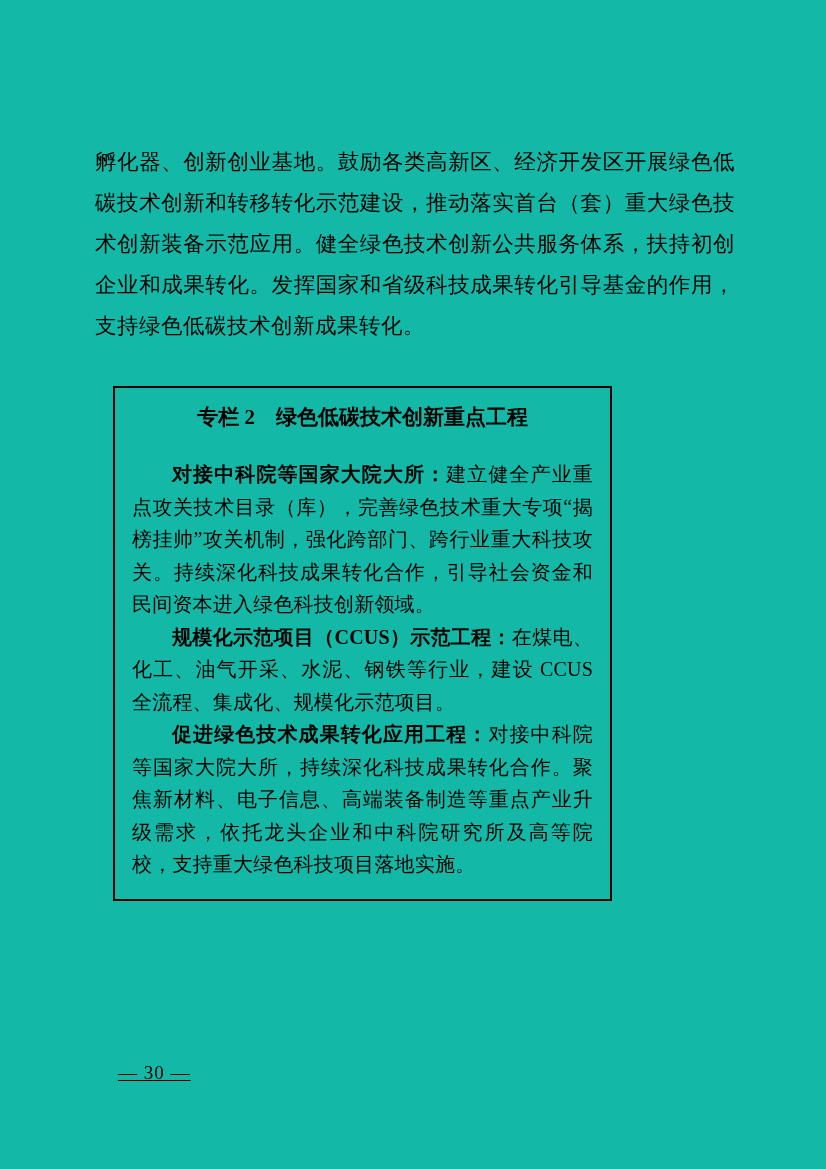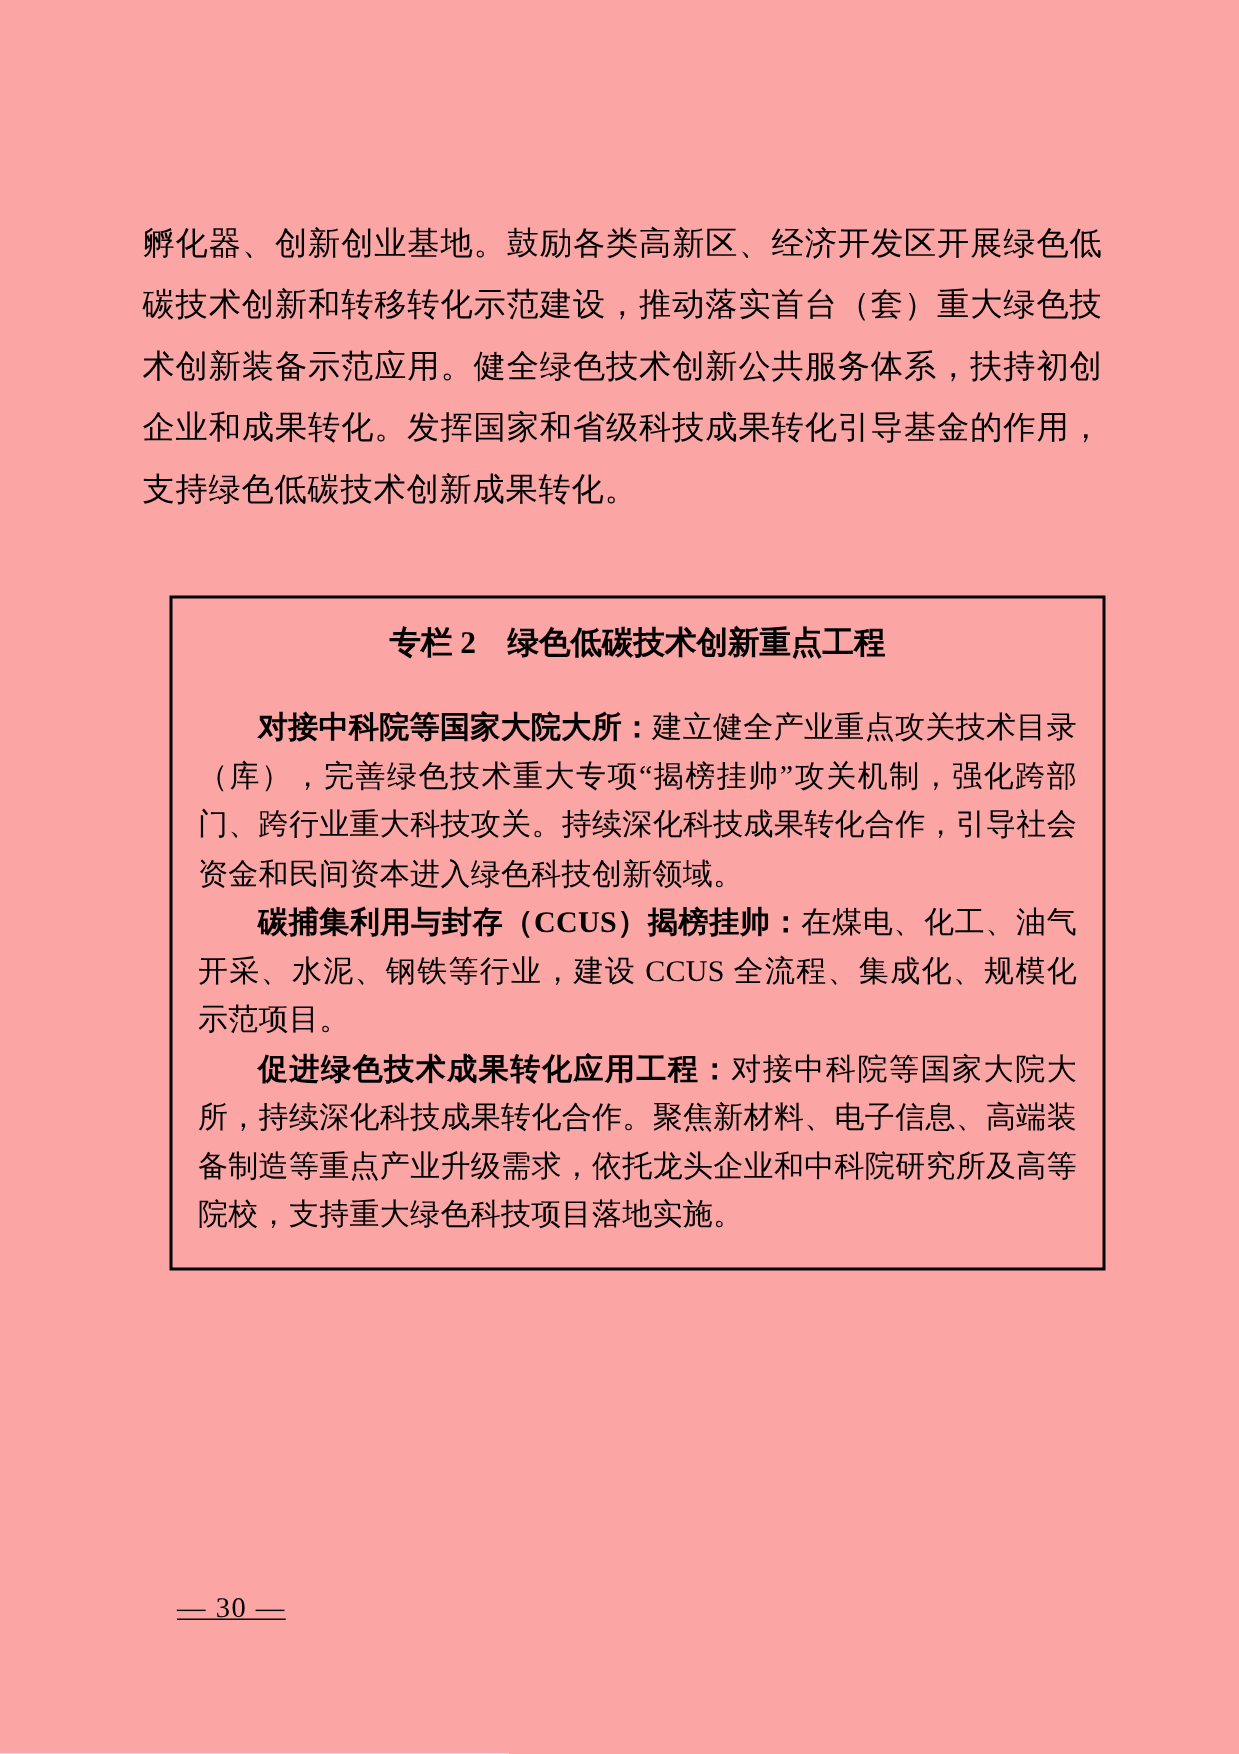--- a/index.html
+++ b/index.html
@@ -4,44 +4,43 @@
 <style>
   html, body {
     margin: 0;
     padding: 0;
     background: #ffffff;
   }
   .page {
     position: relative;
     width: 826px;
     height: 1169px;
-    background: #fca5a5;
+    background: #14b8a6;
     color: #000000;
     font-family: "Liberation Serif", "DejaVu Serif", serif;
     overflow: hidden;
   }
   .body-text {
     position: absolute;
     top: 142px;
     left: 95px;
     width: 640px;
     font-size: 21.5px;
     line-height: 41px;
     text-align: justify;
     letter-spacing: 0.5px;
   }
   .feature-box {
     position: absolute;
     top: 386px;
     left: 113px;
-    width: 624px;
+    width: 499px;
     box-sizing: border-box;
     border: 2px solid #000000;
     padding: 14px 17px 18px 17px;
-    margin-top: 11px;
   }
   .box-title {
     text-align: center;
     font-weight: bold;
     font-size: 21px;
     line-height: 30px;
     margin: 0 0 26px 0;
   }
   .box-para {
     margin: 0;
@@ -69,20 +68,20 @@
 <div class="page">
 
   <div class="body-text">孵化器、创新创业基地。鼓励各类高新区、经济开发区开展绿色低碳技术创新和转移转化示范建设，推动落实首台（套）重大绿色技术创新装备示范应用。健全绿色技术创新公共服务体系，扶持初创企业和成果转化。发挥国家和省级科技成果转化引导基金的作用，支持绿色低碳技术创新成果转化。</div>
 
   <div class="feature-box">
     <div class="box-title">专栏 2　绿色低碳技术创新重点工程</div>
 
 
     <p class="box-para"><span class="lead">对接中科院等国家大院大所：</span><span>建立健全产业重点攻关技术目录（库），完善绿色技术重大专项“揭榜挂帅”攻关机制，强化跨部门、跨行业重大科技攻关。持续深化科技成果转化合作，引导社会资金和民间资本进入绿色科技创新领域。</span></p>
 
-    <p class="box-para"><span class="lead">碳捕集利用与封存（CCUS）揭榜挂帅：</span><span>在煤电、化工、油气开采、水泥、钢铁等行业，建设 CCUS 全流程、集成化、规模化示范项目。</span></p>
+    <p class="box-para"><span class="lead">规模化示范项目（CCUS）示范工程：</span><span>在煤电、化工、油气开采、水泥、钢铁等行业，建设 CCUS 全流程、集成化、规模化示范项目。</span></p>
 
     <p class="box-para"><span class="lead">促进绿色技术成果转化应用工程：</span><span>对接中科院等国家大院大所，持续深化科技成果转化合作。聚焦新材料、电子信息、高端装备制造等重点产业升级需求，依托龙头企业和中科院研究所及高等院校，支持重大绿色科技项目落地实施。</span></p>
   </div>
 
   <div class="page-number">— 30 —</div>
 
 </div>
 
 </body></html>

